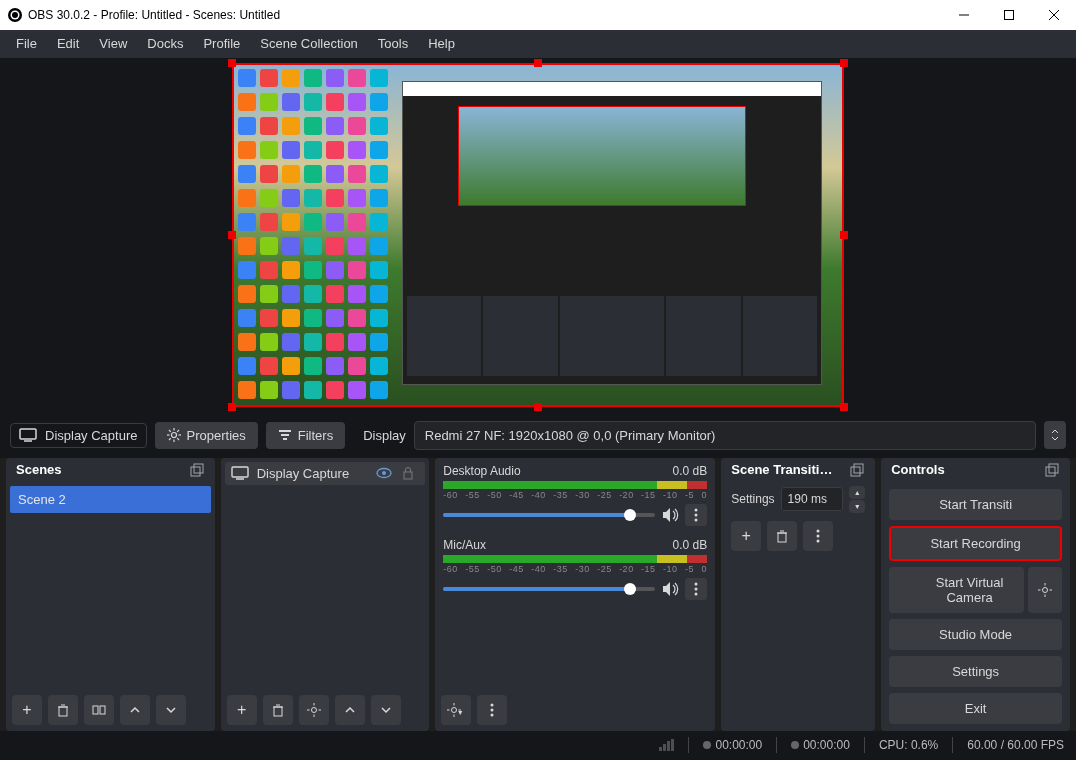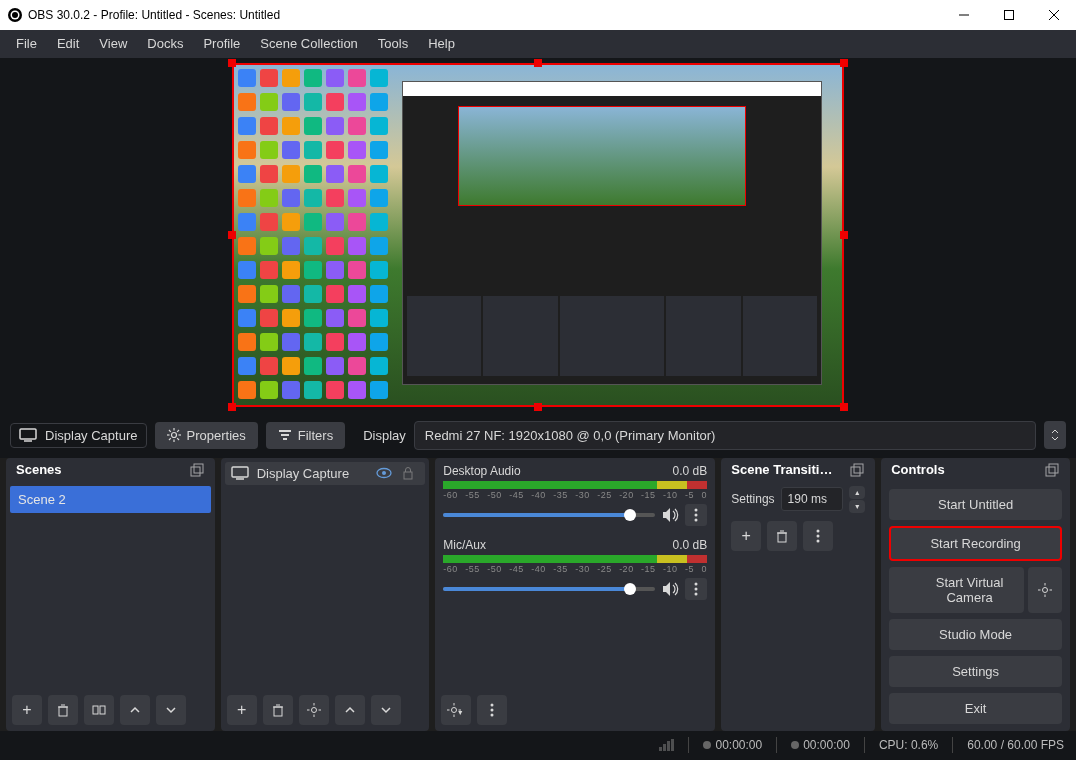--- a/index.html
+++ b/index.html
@@ -559,21 +559,21 @@
 
   <div class="dock controls">
     <div class="dock-header">
       <span>Controls</span>
       <svg class="dock-popout" viewBox="0 0 16 16">
           <rect x="2" y="5" width="9" height="9" fill="none" stroke="#d8d8d8"></rect>
           <rect x="5" y="2" width="9" height="9" fill="none" stroke="#d8d8d8"></rect>
         </svg>
     </div>
     <div class="dock-body">
-      <div class="ctrl-btn">Start Untitled</div>
+      <div class="ctrl-btn">Start Transiti</div>
       <div class="ctrl-btn highlight">Start Recording</div>
       <div class="vc-row">
         <div class="ctrl-btn">Start Virtual Camera</div>
         <div class="sq-btn">
             <svg width="14" height="14">
               <circle cx="7" cy="7" r="2.5" fill="none" stroke="#d8d8d8"></circle>
               <g stroke="#d8d8d8">
                 <line x1="7" y1="0" x2="7" y2="2.5"></line>
                 <line x1="7" y1="11.5" x2="7" y2="14"></line>
                 <line x1="0" y1="7" x2="2.5" y2="7"></line>

